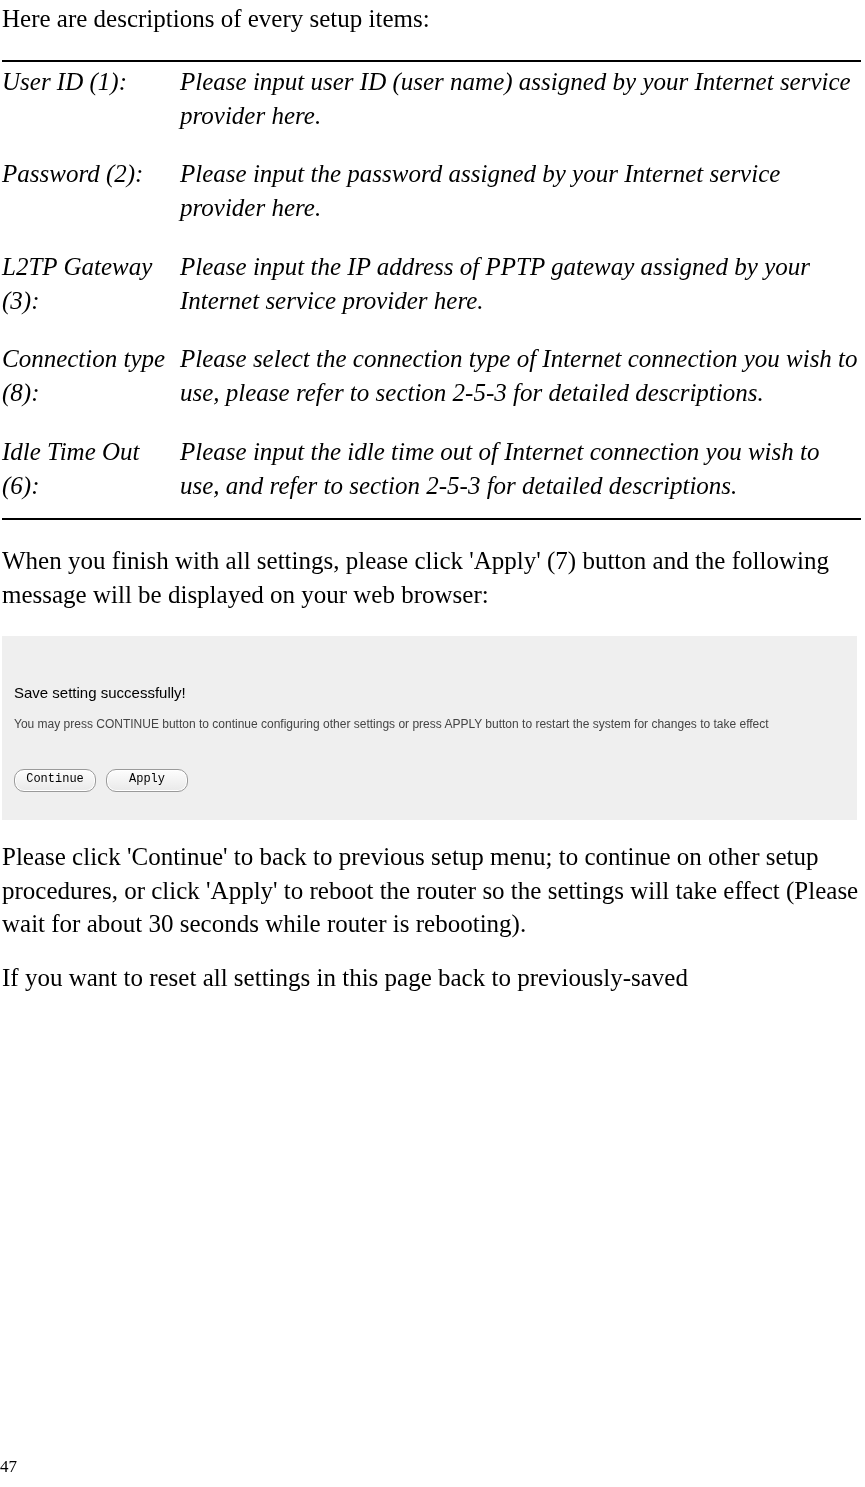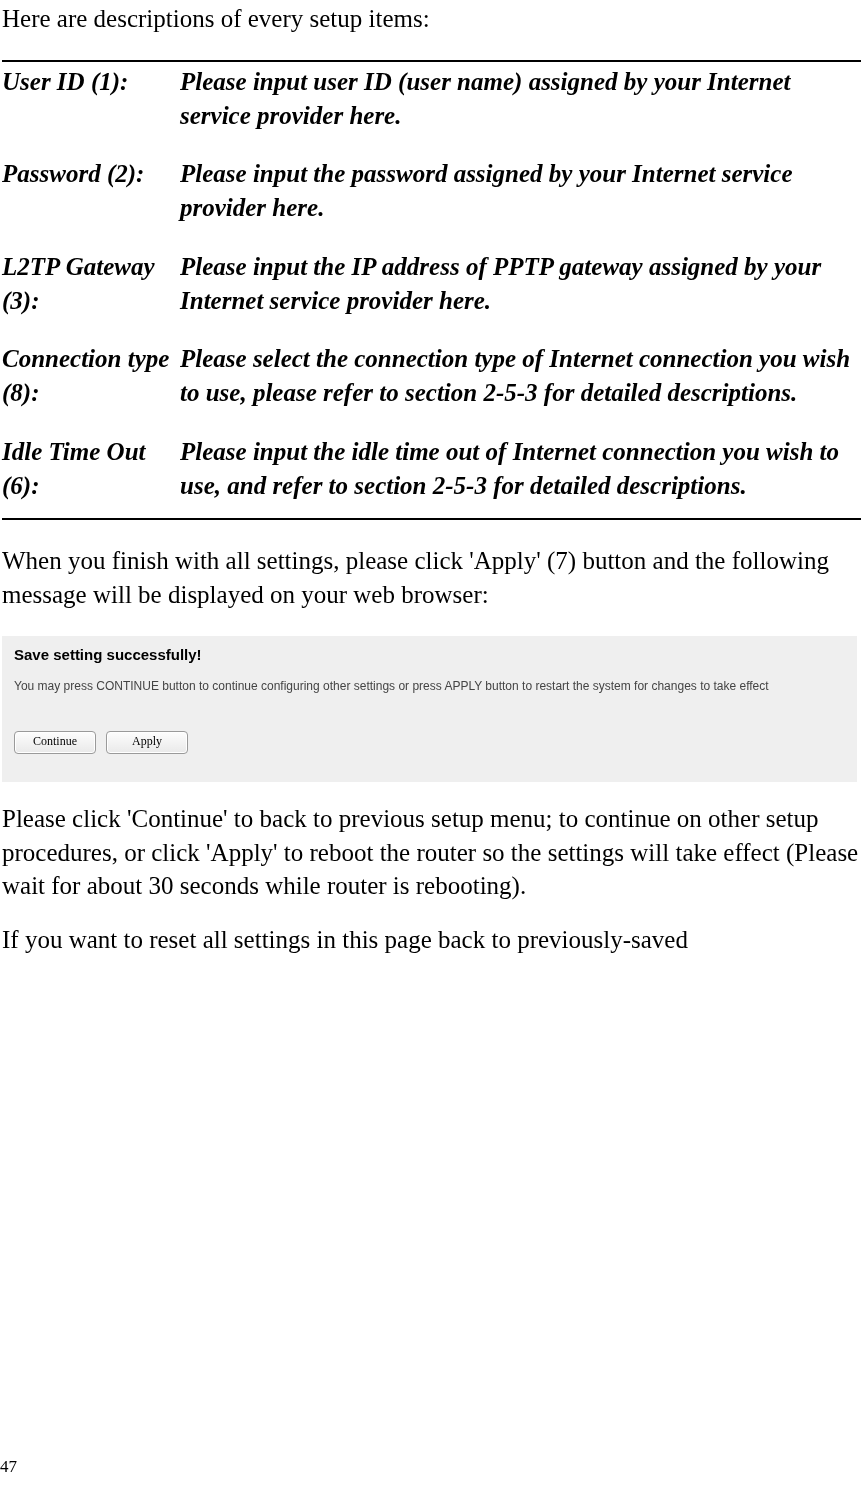--- a/index.html
+++ b/index.html
@@ -20,21 +20,20 @@
     font-size: 25px;
     line-height: 1.35;
     margin: 2px 0 24px 0;
   }
   .table {
     border-top: 2px solid #000;
     border-bottom: 2px solid #000;
     font-style: italic;
     font-size: 25px;
     line-height: 1.35;
-    font-weight: bold;
   }
   .row {
     display: flex;
     padding: 3px 0 22px 0;
   }
   .row.last {
     padding-bottom: 16px;
   }
   .label-col {
     width: 178px;
@@ -49,46 +48,47 @@
     margin: 24px 0 24px 0;
   }
   .dialog {
     width: 855px;
     background: #efefef;
     padding: 10px 12px 28px 12px;
     box-sizing: border-box;
     font-family: Arial, Helvetica, sans-serif;
   }
   .dialog-title {
-    font-weight: bold;
+    font-weight: normal;
     font-size: 15px;
     color: #000;
     margin-bottom: 16px;
+    margin-top: 38px;
   }
   .dialog-text {
     font-size: 12px;
     color: #444;
     margin-bottom: 38px;
   }
   .dialog-buttons {
     display: flex;
     gap: 10px;
   }
   .dlg-btn {
     display: inline-block;
     min-width: 64px;
     height: 21px;
     line-height: 19px;
     text-align: center;
     font-size: 12px;
-    font-family: Liberation Serif, serif;
+    font-family: Liberation Mono, monospace;
     color: #000;
     background: linear-gradient(#fdfdfd, #e9e9e9);
     border: 1px solid #9a9a9a;
-    border-radius: 4px;
+    border-radius: 10px;
     padding: 0 8px;
     box-shadow: inset 0 0 0 1px #fff;
     cursor: pointer;
   }
   .para {
     font-size: 25px;
     line-height: 1.35;
     margin-top: 20px;
   }
   .page-number {

